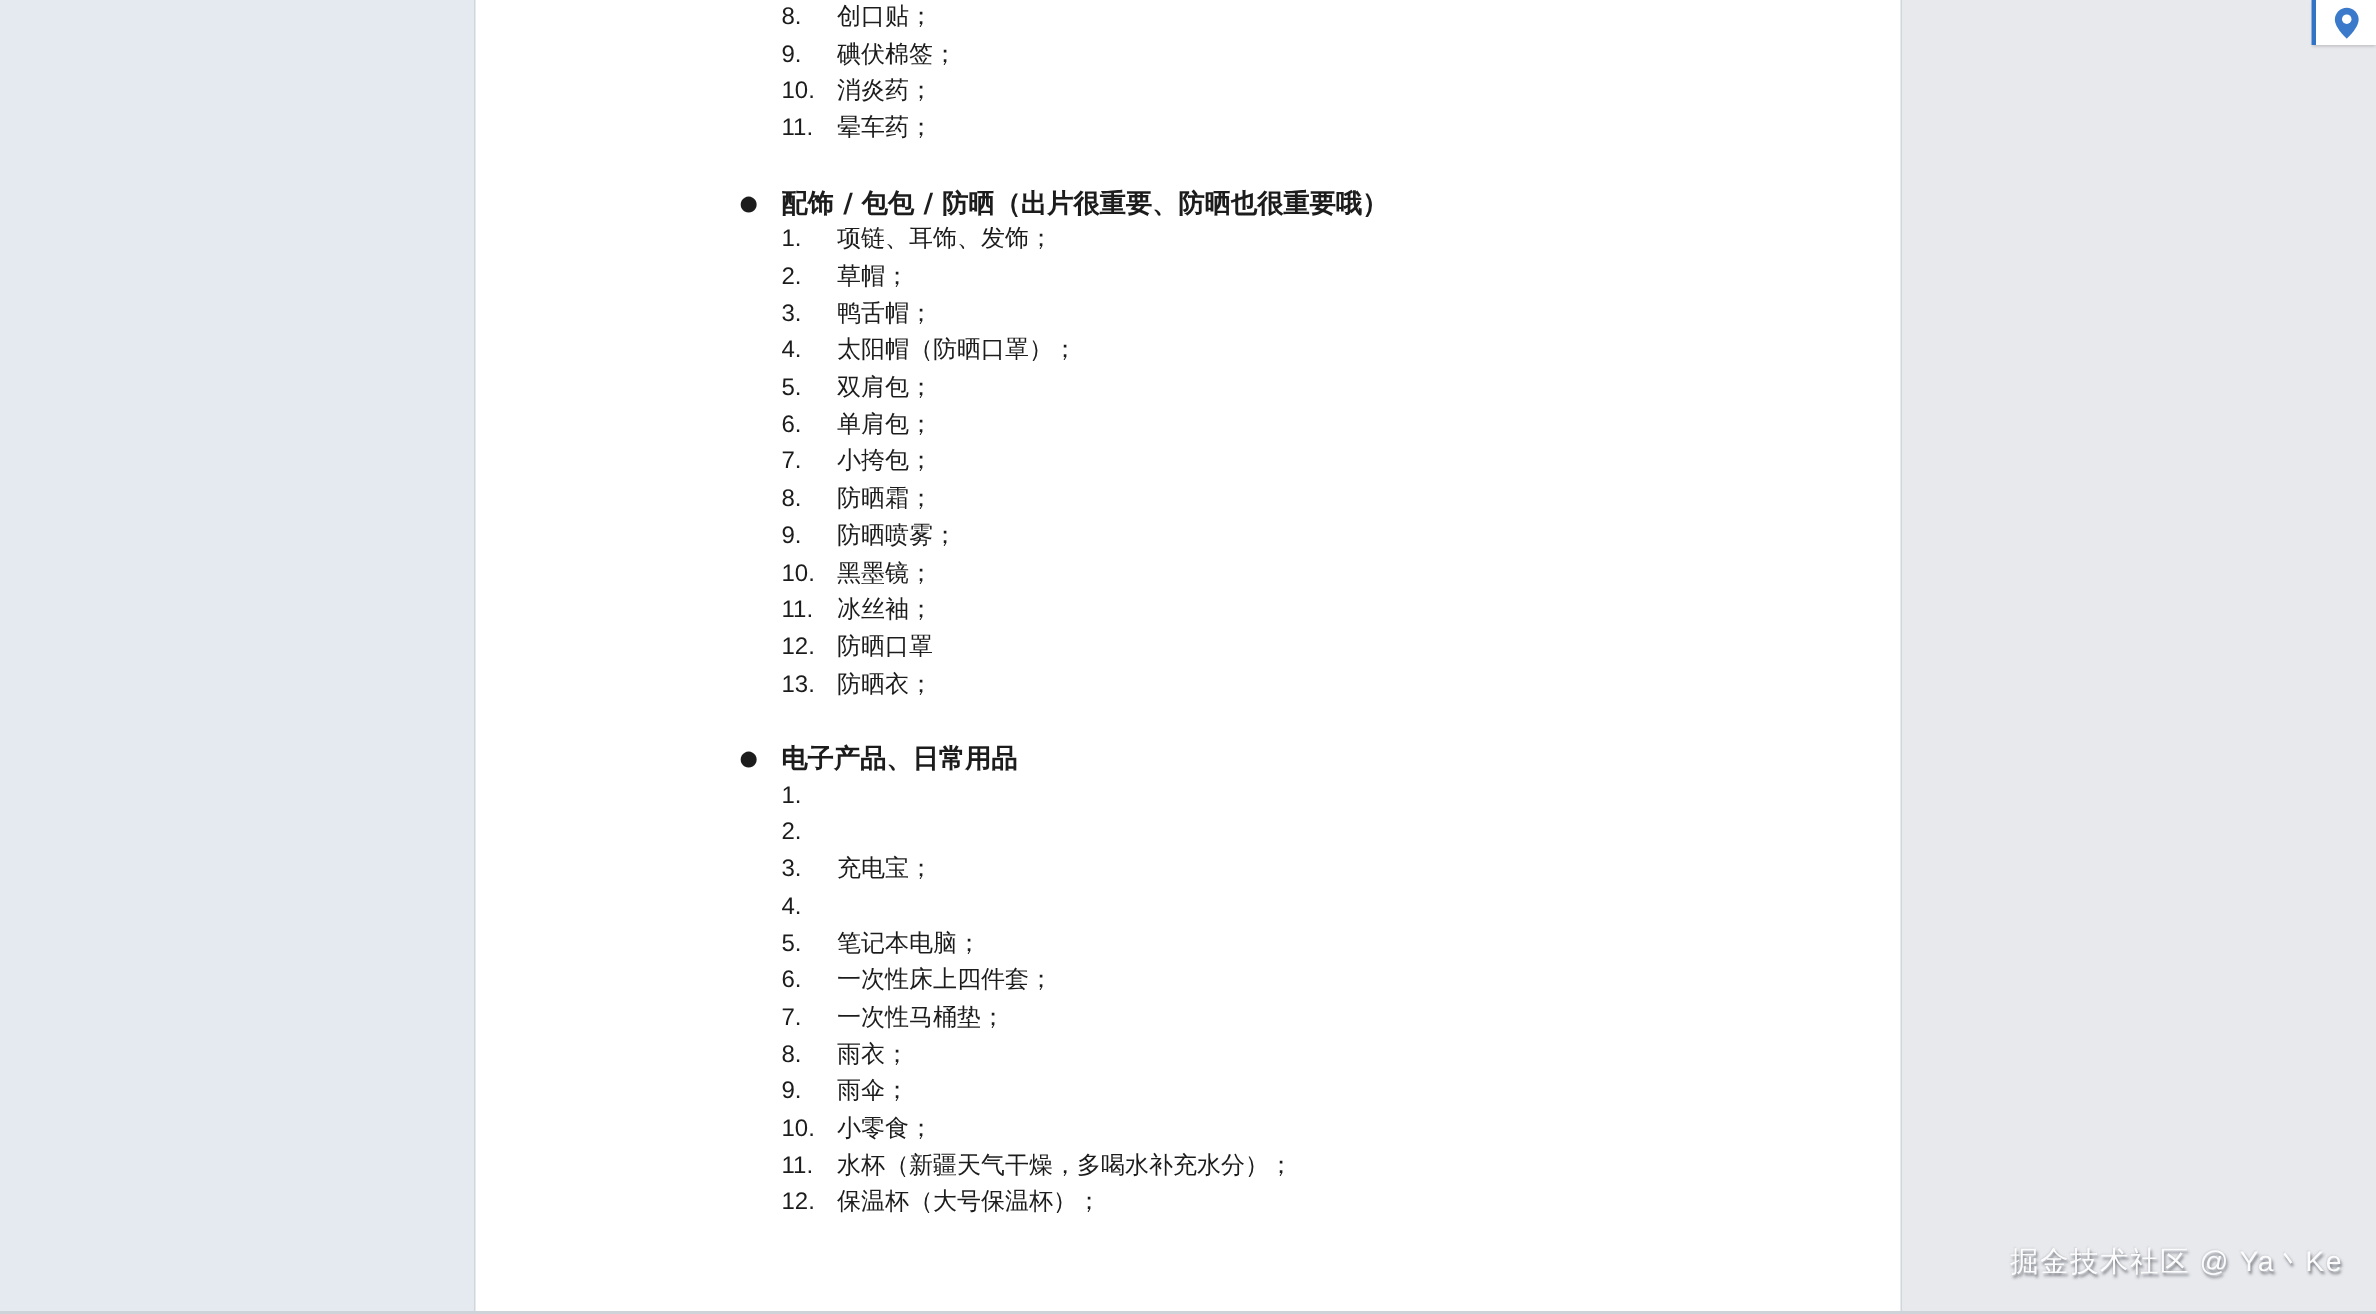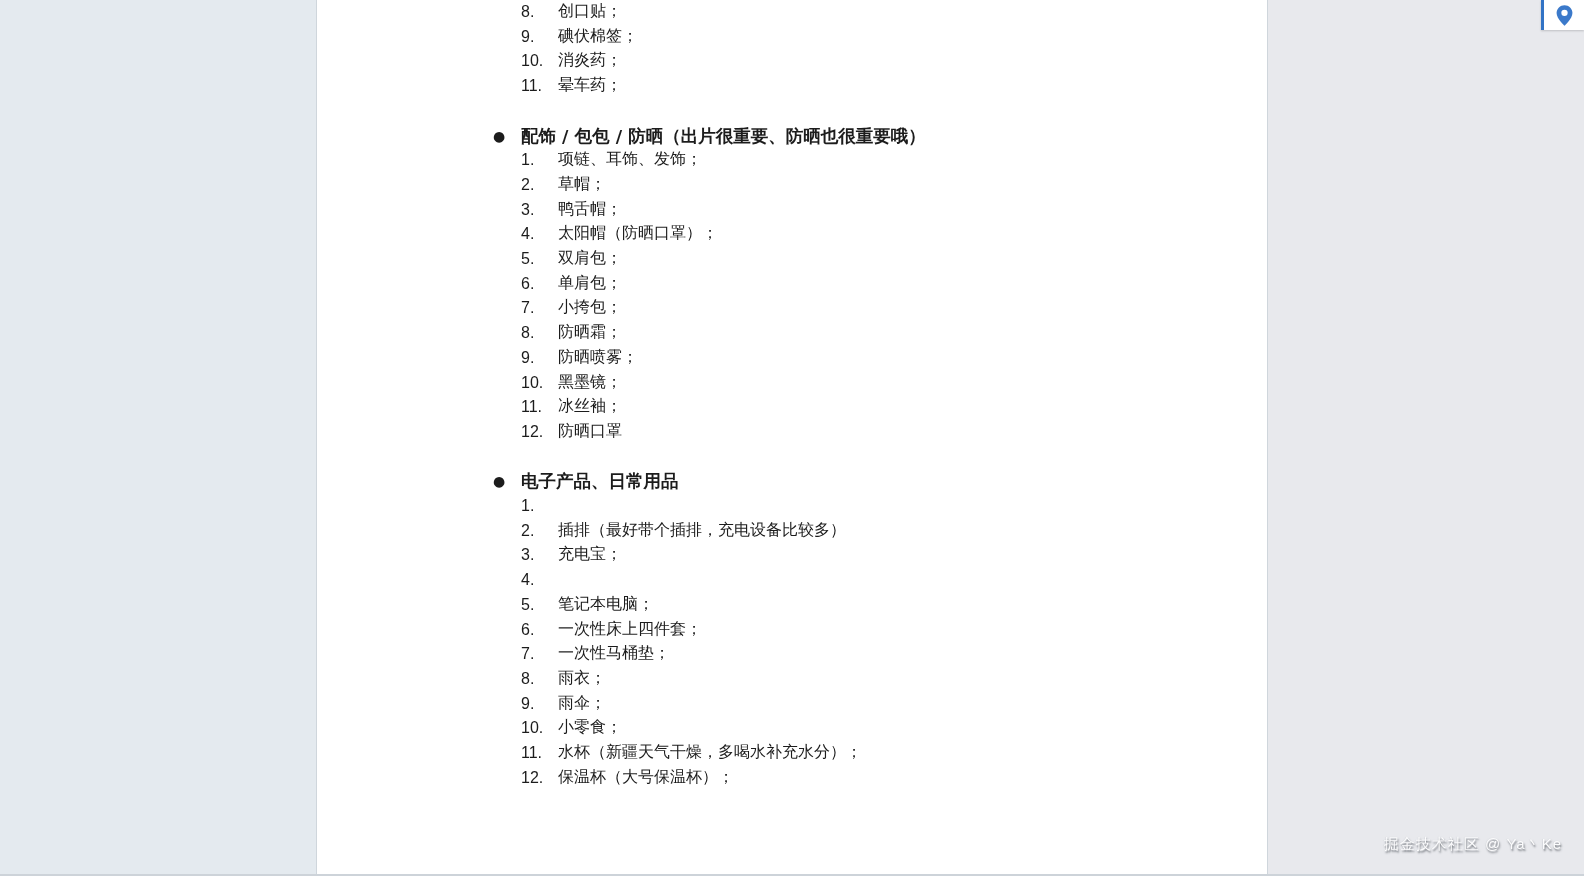--- a/index.html
+++ b/index.html
@@ -51,21 +51,21 @@
     width: 43px; height: 30px;
     background: #ffffff;
     border-left: 3px solid var(--accent-blue, #3273c5);
     box-shadow: 0 1px 2px rgba(0,0,0,0.18);
     display: flex; align-items: center; justify-content: center;
     cursor: pointer;
   }
   .pin-marker svg { display: block; }
   .watermark {
     position: absolute; right: 22px; bottom: 22px;
-    font-size: 15px; letter-spacing: 1px;
+    font-size: 19px; letter-spacing: 1px;
     color: var(--watermark-color, #fcfcfd);
     text-shadow: 1px 2px 2px rgba(105,110,116,0.9), -0.5px -0.5px 1px rgba(170,175,180,0.35);
     white-space: nowrap;
   }
   .bottom-edge {
     position: absolute; left: 0; bottom: 0; width: 100%; height: 2px;
     background: #cdd3d9;
   }
 </style>
 </head>
@@ -159,35 +159,38 @@
         <li class="li-row">
           <span class="li-num">11.</span>
           <span class="li-text">冰丝袖；</span>
         </li>
 
         <li class="li-row">
           <span class="li-num">12.</span>
           <span class="li-text">防晒口罩</span>
         </li>
 
+        <li class="li-row">
+          <span class="li-num">13.</span>
+          <span class="li-text">防晒衣；</span>
+        </li>
       </ol>
 
     <div class="section-header">
       <span class="bullet-dot">●</span>
       <span class="header-text">电子产品、日常用品</span>
     </div>
     <ol class="num-list">
 
         <li class="li-row">
           <span class="li-num">1.</span>
         </li>
 
         <li class="li-row">
           <span class="li-num">2.</span>
-          <span class="li-text">插排（最好带个插排，充电设备比较多）</span>
         </li>
 
         <li class="li-row">
           <span class="li-num">3.</span>
           <span class="li-text">充电宝；</span>
         </li>
 
         <li class="li-row">
           <span class="li-num">4.</span>
         </li>

